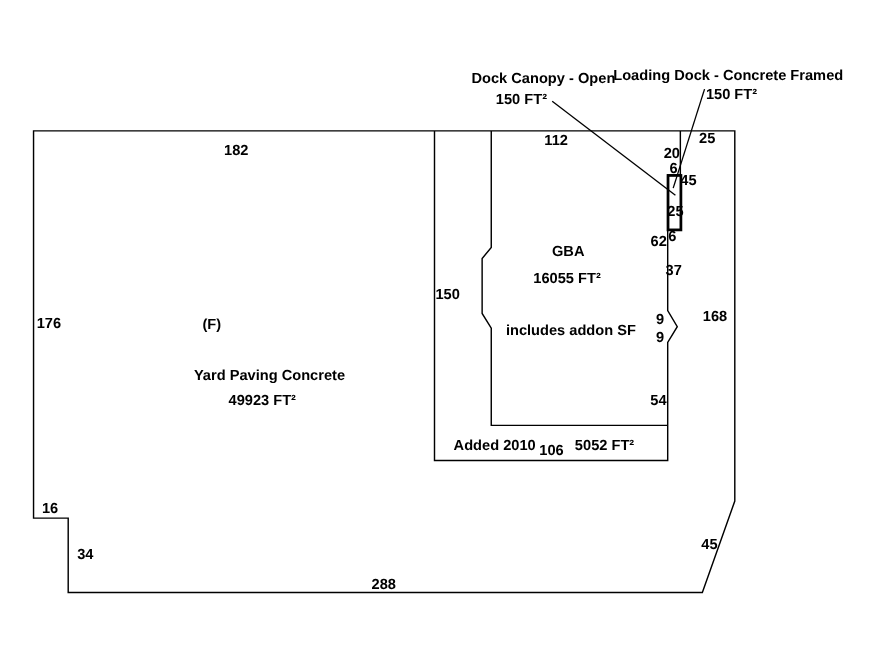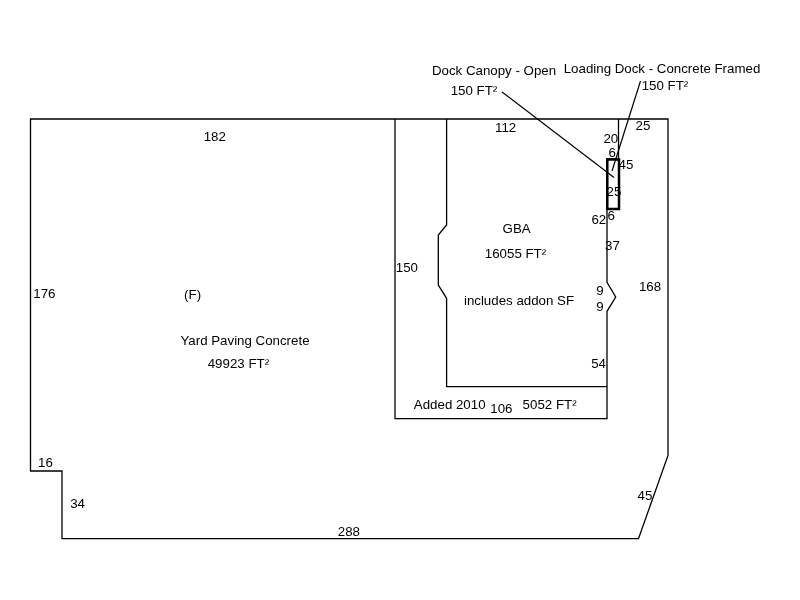--- a/index.html
+++ b/index.html
@@ -1,16 +1,16 @@
 <!DOCTYPE html>
 <html><head>
 <meta charset="utf-8">
 <style>
   html,body{margin:0;padding:0;background:#ffffff;}
-  .wrap{width:720px;height:600px;position:relative;background:#ffffff;}
+  .wrap{width:720px;height:600px;position:relative;background:#ffffff;font-weight:bold;}
   svg{position:absolute;top:0;left:0;}
   text{font-family:"Liberation Sans",sans-serif;font-size:13.3px;fill:#000000;}
 </style>
 </head>
 <body>
 
 <div class="wrap">
 <svg width="800" height="600" viewBox="0 0 800 600">
 
   <path d="M30.5,119 H668 V455.5 L638.5,538.6 H62 V471 H30.5 Z" fill="none" stroke="#000" stroke-width="1.3"></path>

